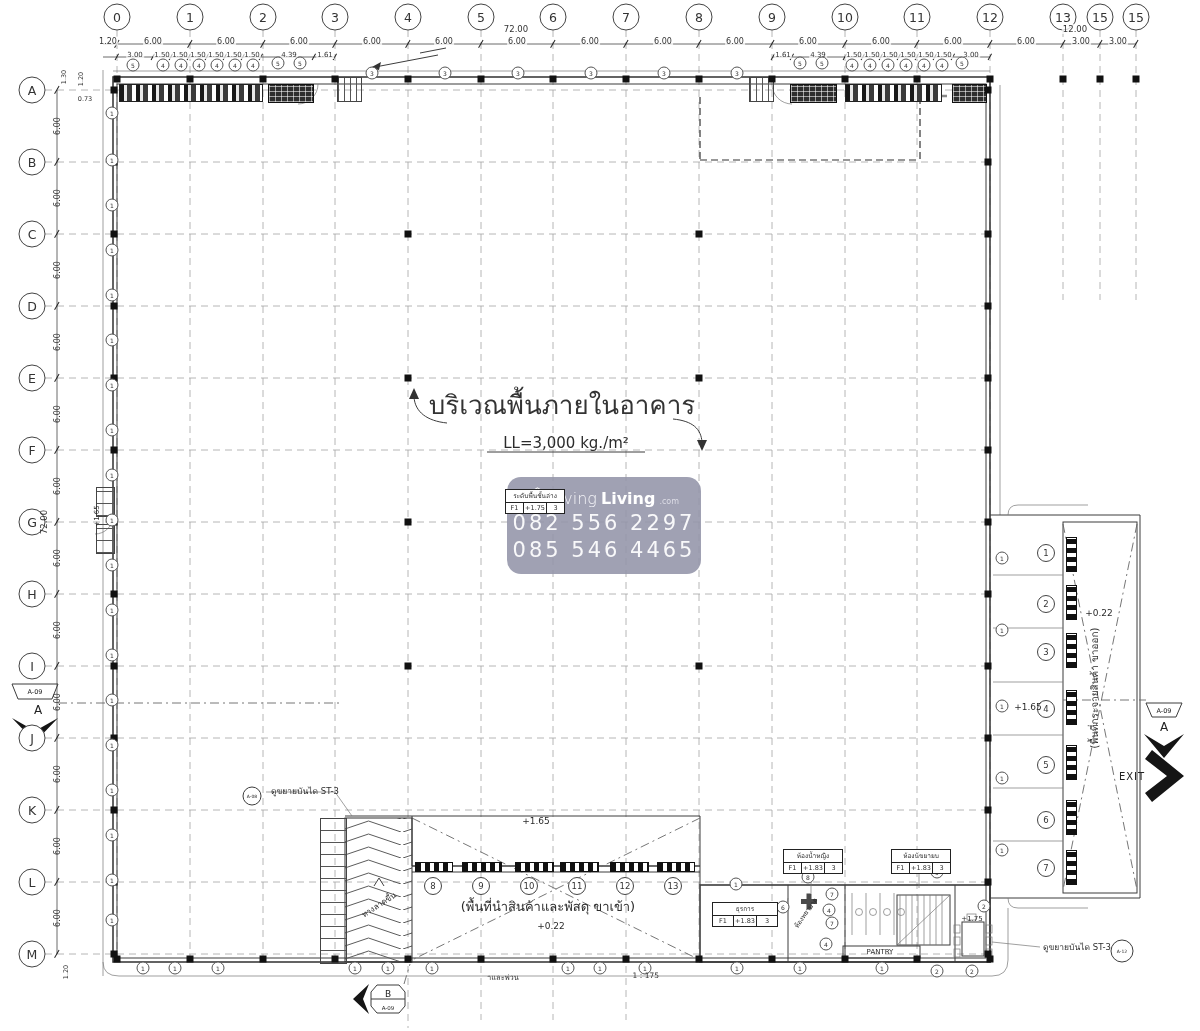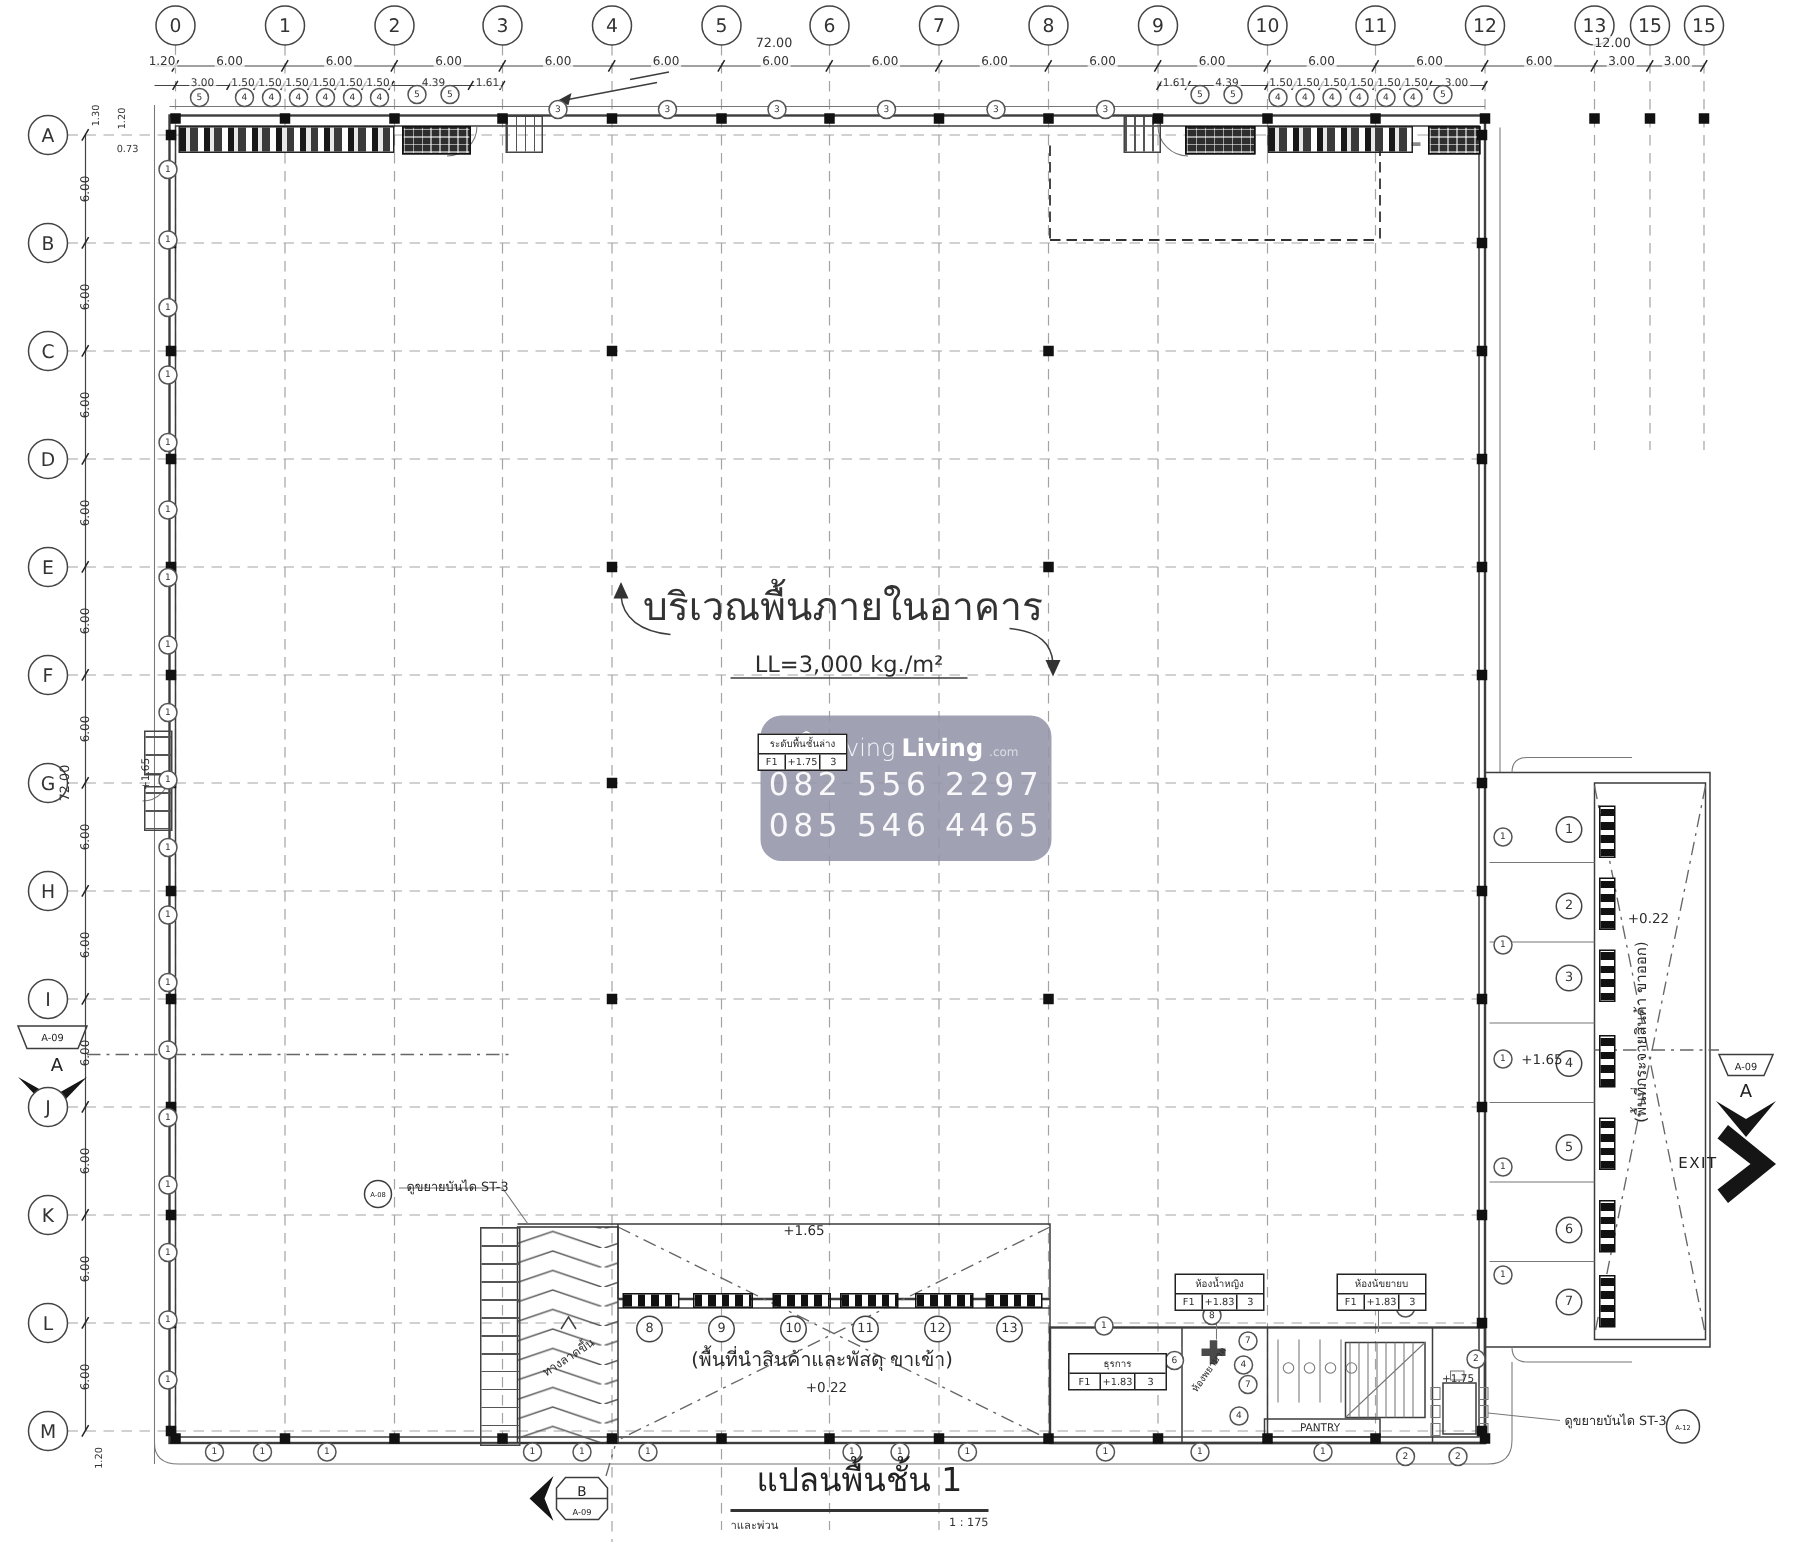--- a/index.html
+++ b/index.html
@@ -567,21 +567,20 @@
           <span>3</span>
         </div>
       </div>
     </div>
 
   <div class="dim" style="left:516px;top:29px;font-size:8.5px;">72.00</div>
   <div class="dim" style="left:1075px;top:29px;font-size:8.5px;">12.00</div>
   <div class="dim rot" style="left:44px;top:522px;font-size:8.5px;">72.00</div>
 
   <div class="titleblock">
-    <span class="tb-title">แปลนพื้นชั้น 1</span>
     <span class="tb-row">
       <span>าและพ่วน</span>
       <span>1 : 175</span>
     </span>
   </div>
 
   <div class="wm">
     <div class="wm-brand">
       <svg width="17" height="17" viewBox="0 0 20 20">
         <path d="M10 1 L18 5.5 V14.5 L10 19 L2 14.5 V5.5 Z M10 10 V19 M2,5.5 L10,10 L18,5.5" stroke="#fff" stroke-width="1.2" fill="none"></path>

